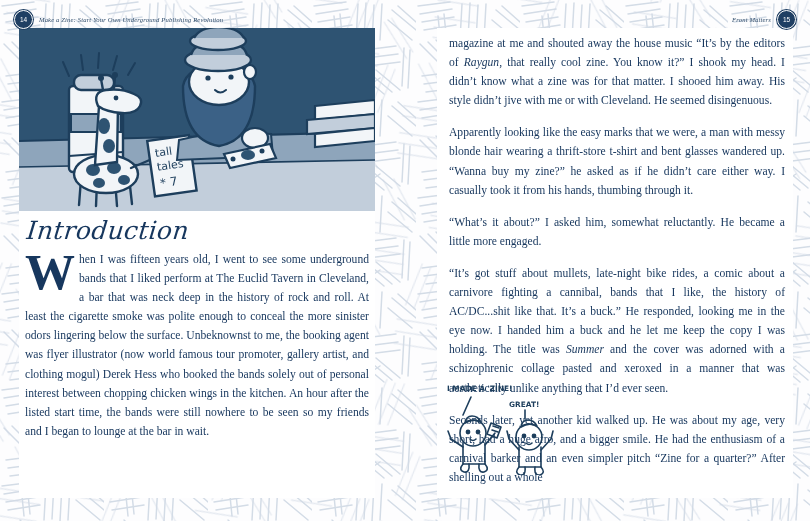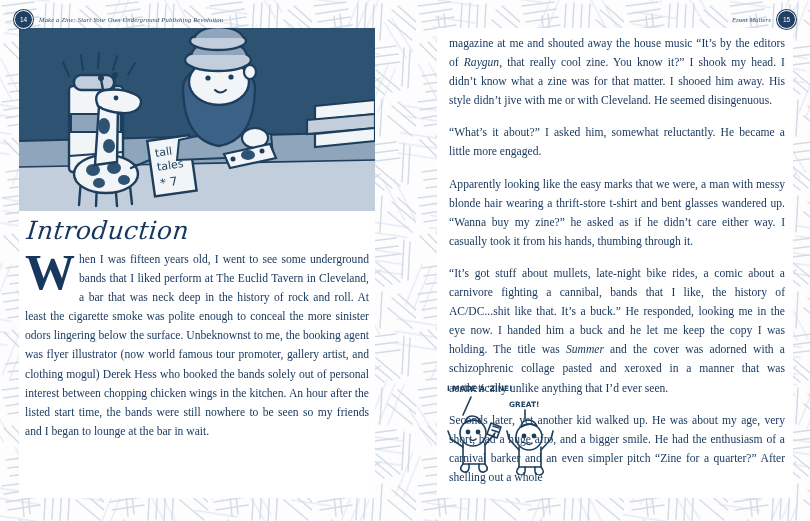--- a/index.html
+++ b/index.html
@@ -241,23 +241,23 @@
     <div class="col left">
       <p><span class="dropcap">W</span><span>hen I was fifteen years old, I went to see some underground bands that I liked perform at The Euclid Tavern in Cleveland, a bar that was neck deep in the history of rock and roll. At least the cigarette smoke was polite enough to conceal the more sinister odors lingering below the surface. Unbeknownst to me, the booking agent was flyer illustrator (now world famous tour promoter, gallery artist, and clothing mogul) Derek Hess who booked the bands solely out of personal interest between chopping chicken wings in the kitchen. An hour after the listed start time, the bands were still nowhere to be seen so my friends and I began to lounge at the bar in wait.</span></p>
     </div>
   </div>
 
   <div class="page right">
     <div class="col right">
 
       <p><span>magazine at me and shouted away the house music “It’s by the editors of </span><em>Raygun</em><span>, that really cool zine. You know it?” I shook my head. I didn’t know what a zine was for that matter. I shooed him away. His style didn’t jive with me or with Cleveland. He seemed disingenuous.</span></p>
 
+      <p>Apparently looking like the easy marks that we were, a man with messy blonde hair wearing a thrift-store t-shirt and bent glasses wandered up. “Wanna buy my zine?” he asked as if he didn’t care either way. I casually took it from his hands, thumbing through it.</p>
+
       <p>“What’s it about?” I asked him, somewhat reluctantly. He became a little more engaged.</p>
-
-      <p>Apparently looking like the easy marks that we were, a man with messy blonde hair wearing a thrift-store t-shirt and bent glasses wandered up. “Wanna buy my zine?” he asked as if he didn’t care either way. I casually took it from his hands, thumbing through it.</p>
 
       <p><span>“It’s got stuff about mullets, late-night bike rides, a comic about a carnivore fighting a cannibal, bands that I like, the history of AC/DC...shit like that. It’s a buck.” He responded, looking me in the eye now. I handed him a buck and he let me keep the copy I was holding. The title was </span><em>Summer</em><span> and the cover was adorned with a schizophrenic collage pasted and xeroxed in a manner that was aesthetically unlike anything that I’d ever seen.</span></p>
 
       <p>
         <span class="doodle-wrap" style="float:none;display:block;height:0;margin:0;"></span>
         <span>Seconds later, yet another kid walked up. He was about my age, very short, had a huge afro, and a bigger smile. He had the enthusiasm of a carnival barker and an even simpler pitch “Zine for a quarter?” After shelling out a whole</span>
       </p>
     </div>
 
     <svg style="position:absolute;left:8px;top:351px;" width="122" height="96" viewBox="0 0 122 96" aria-hidden="true">

